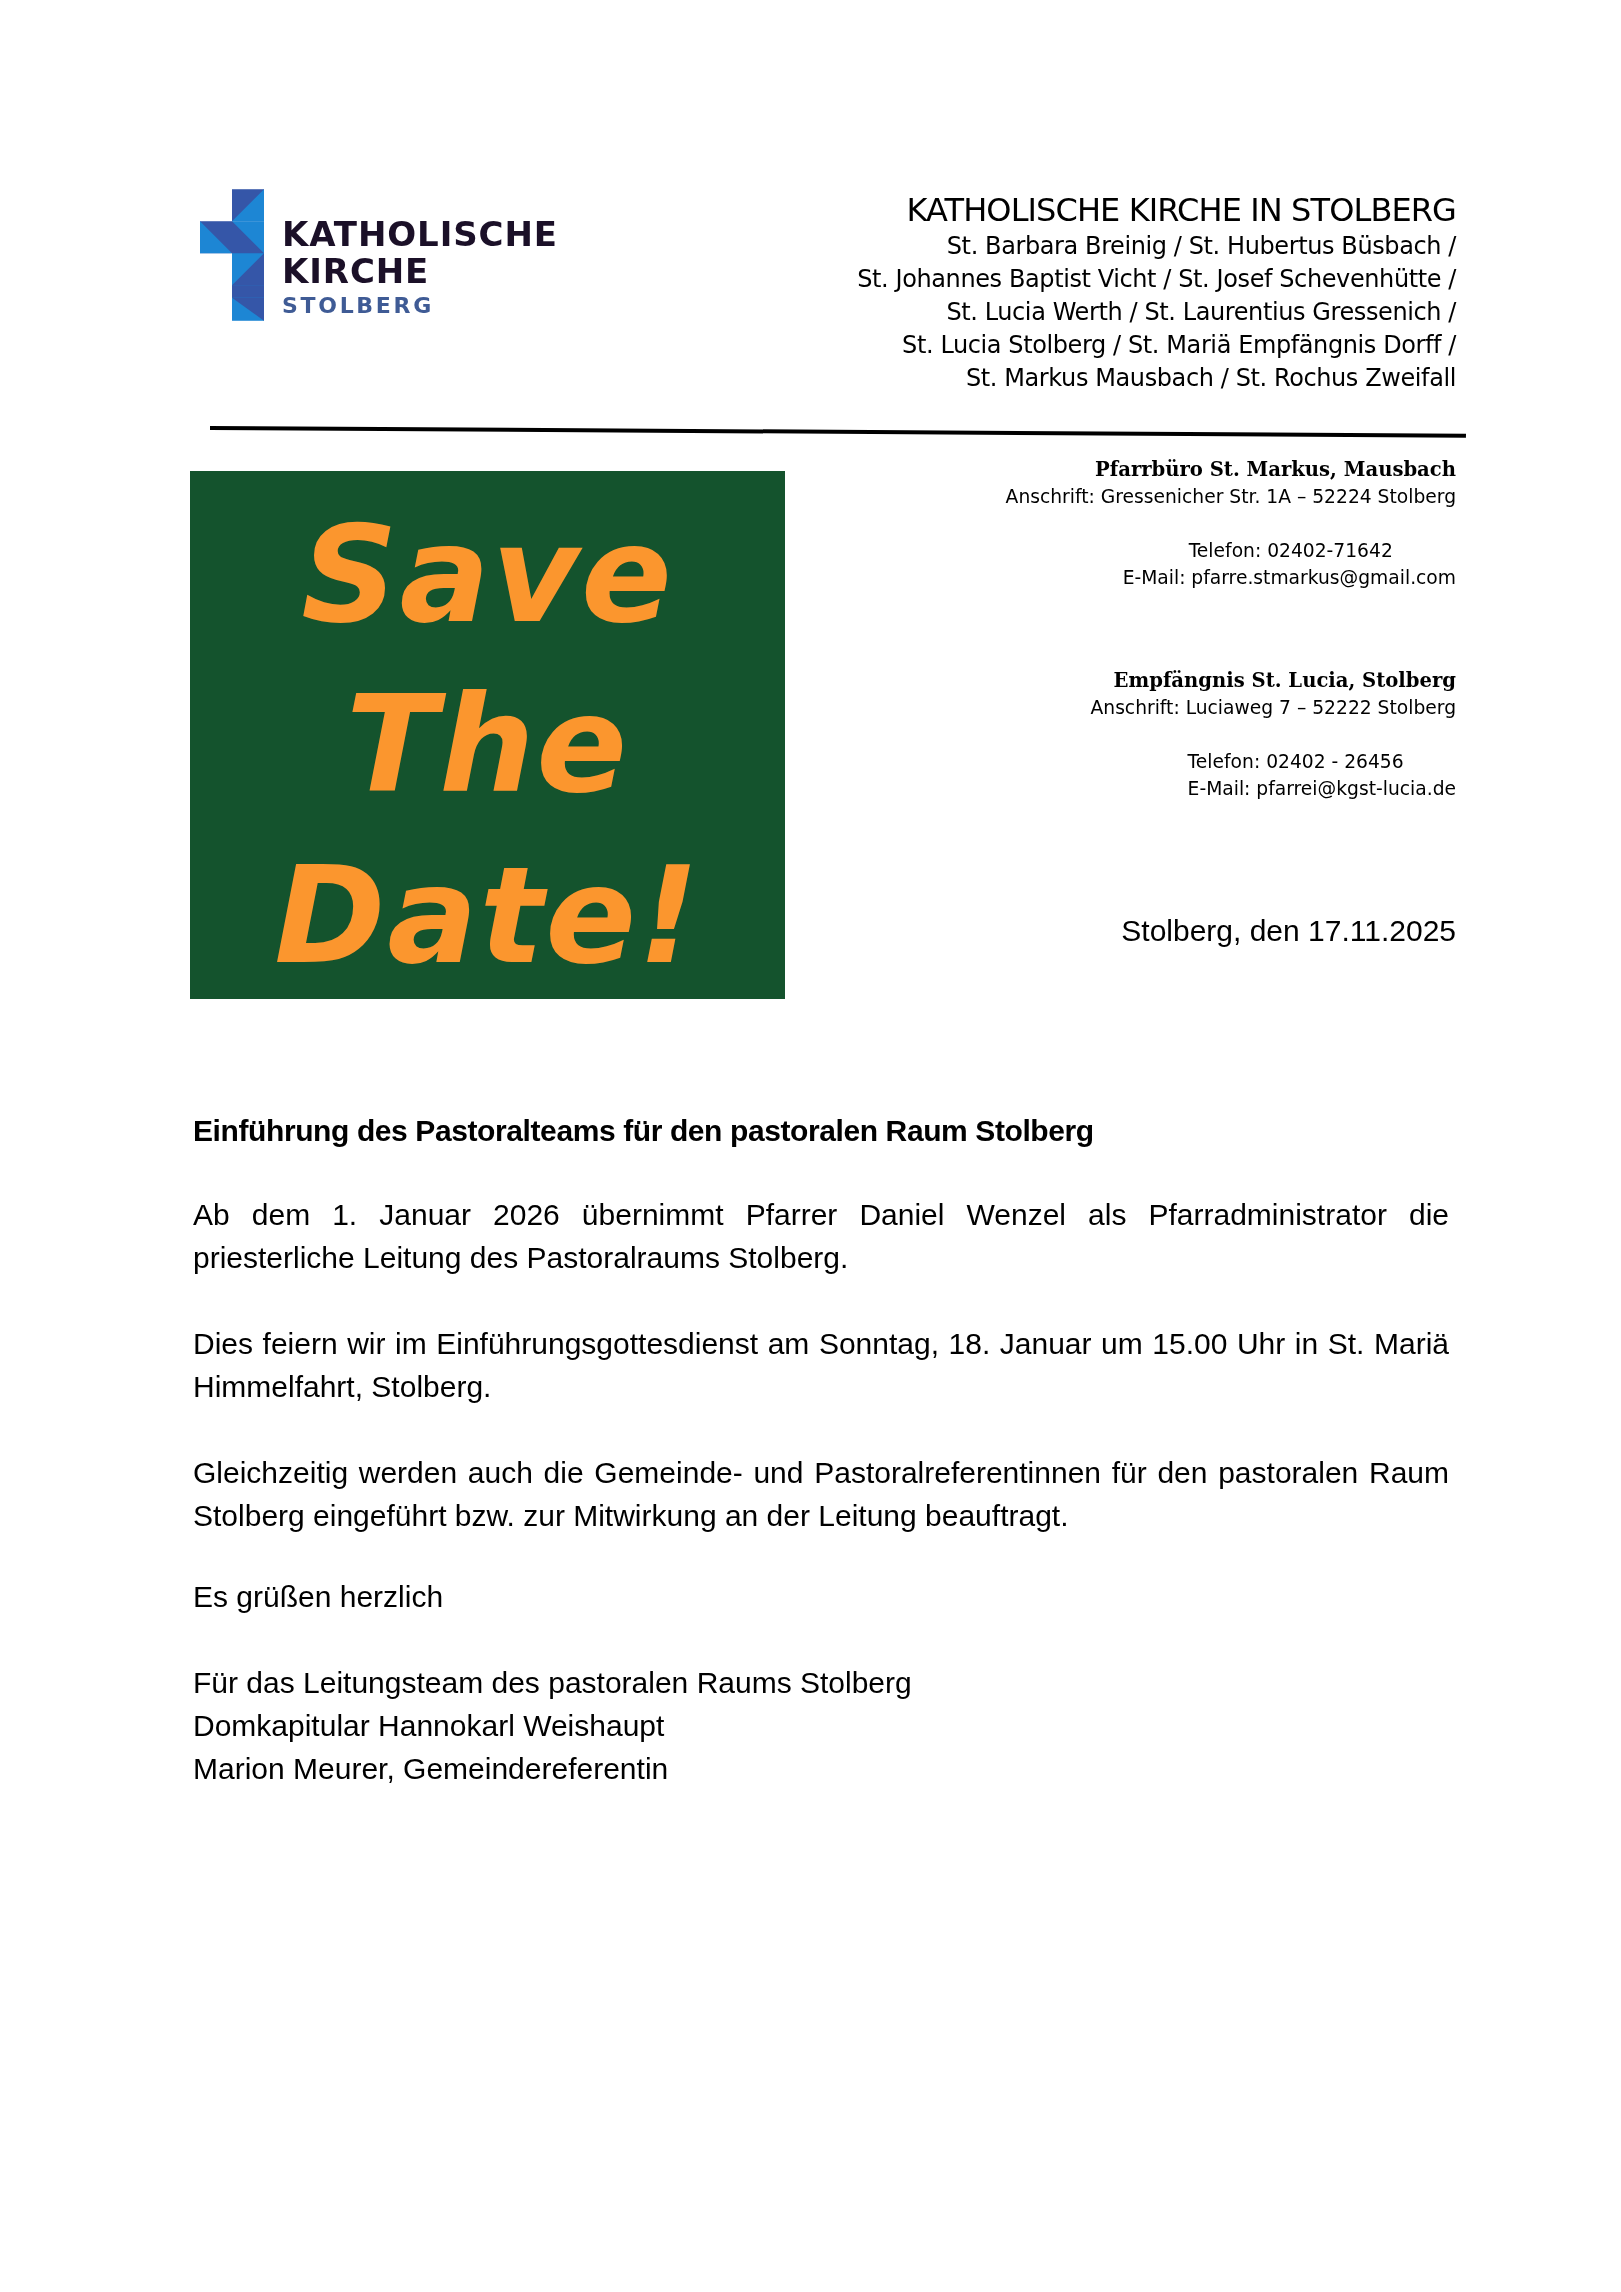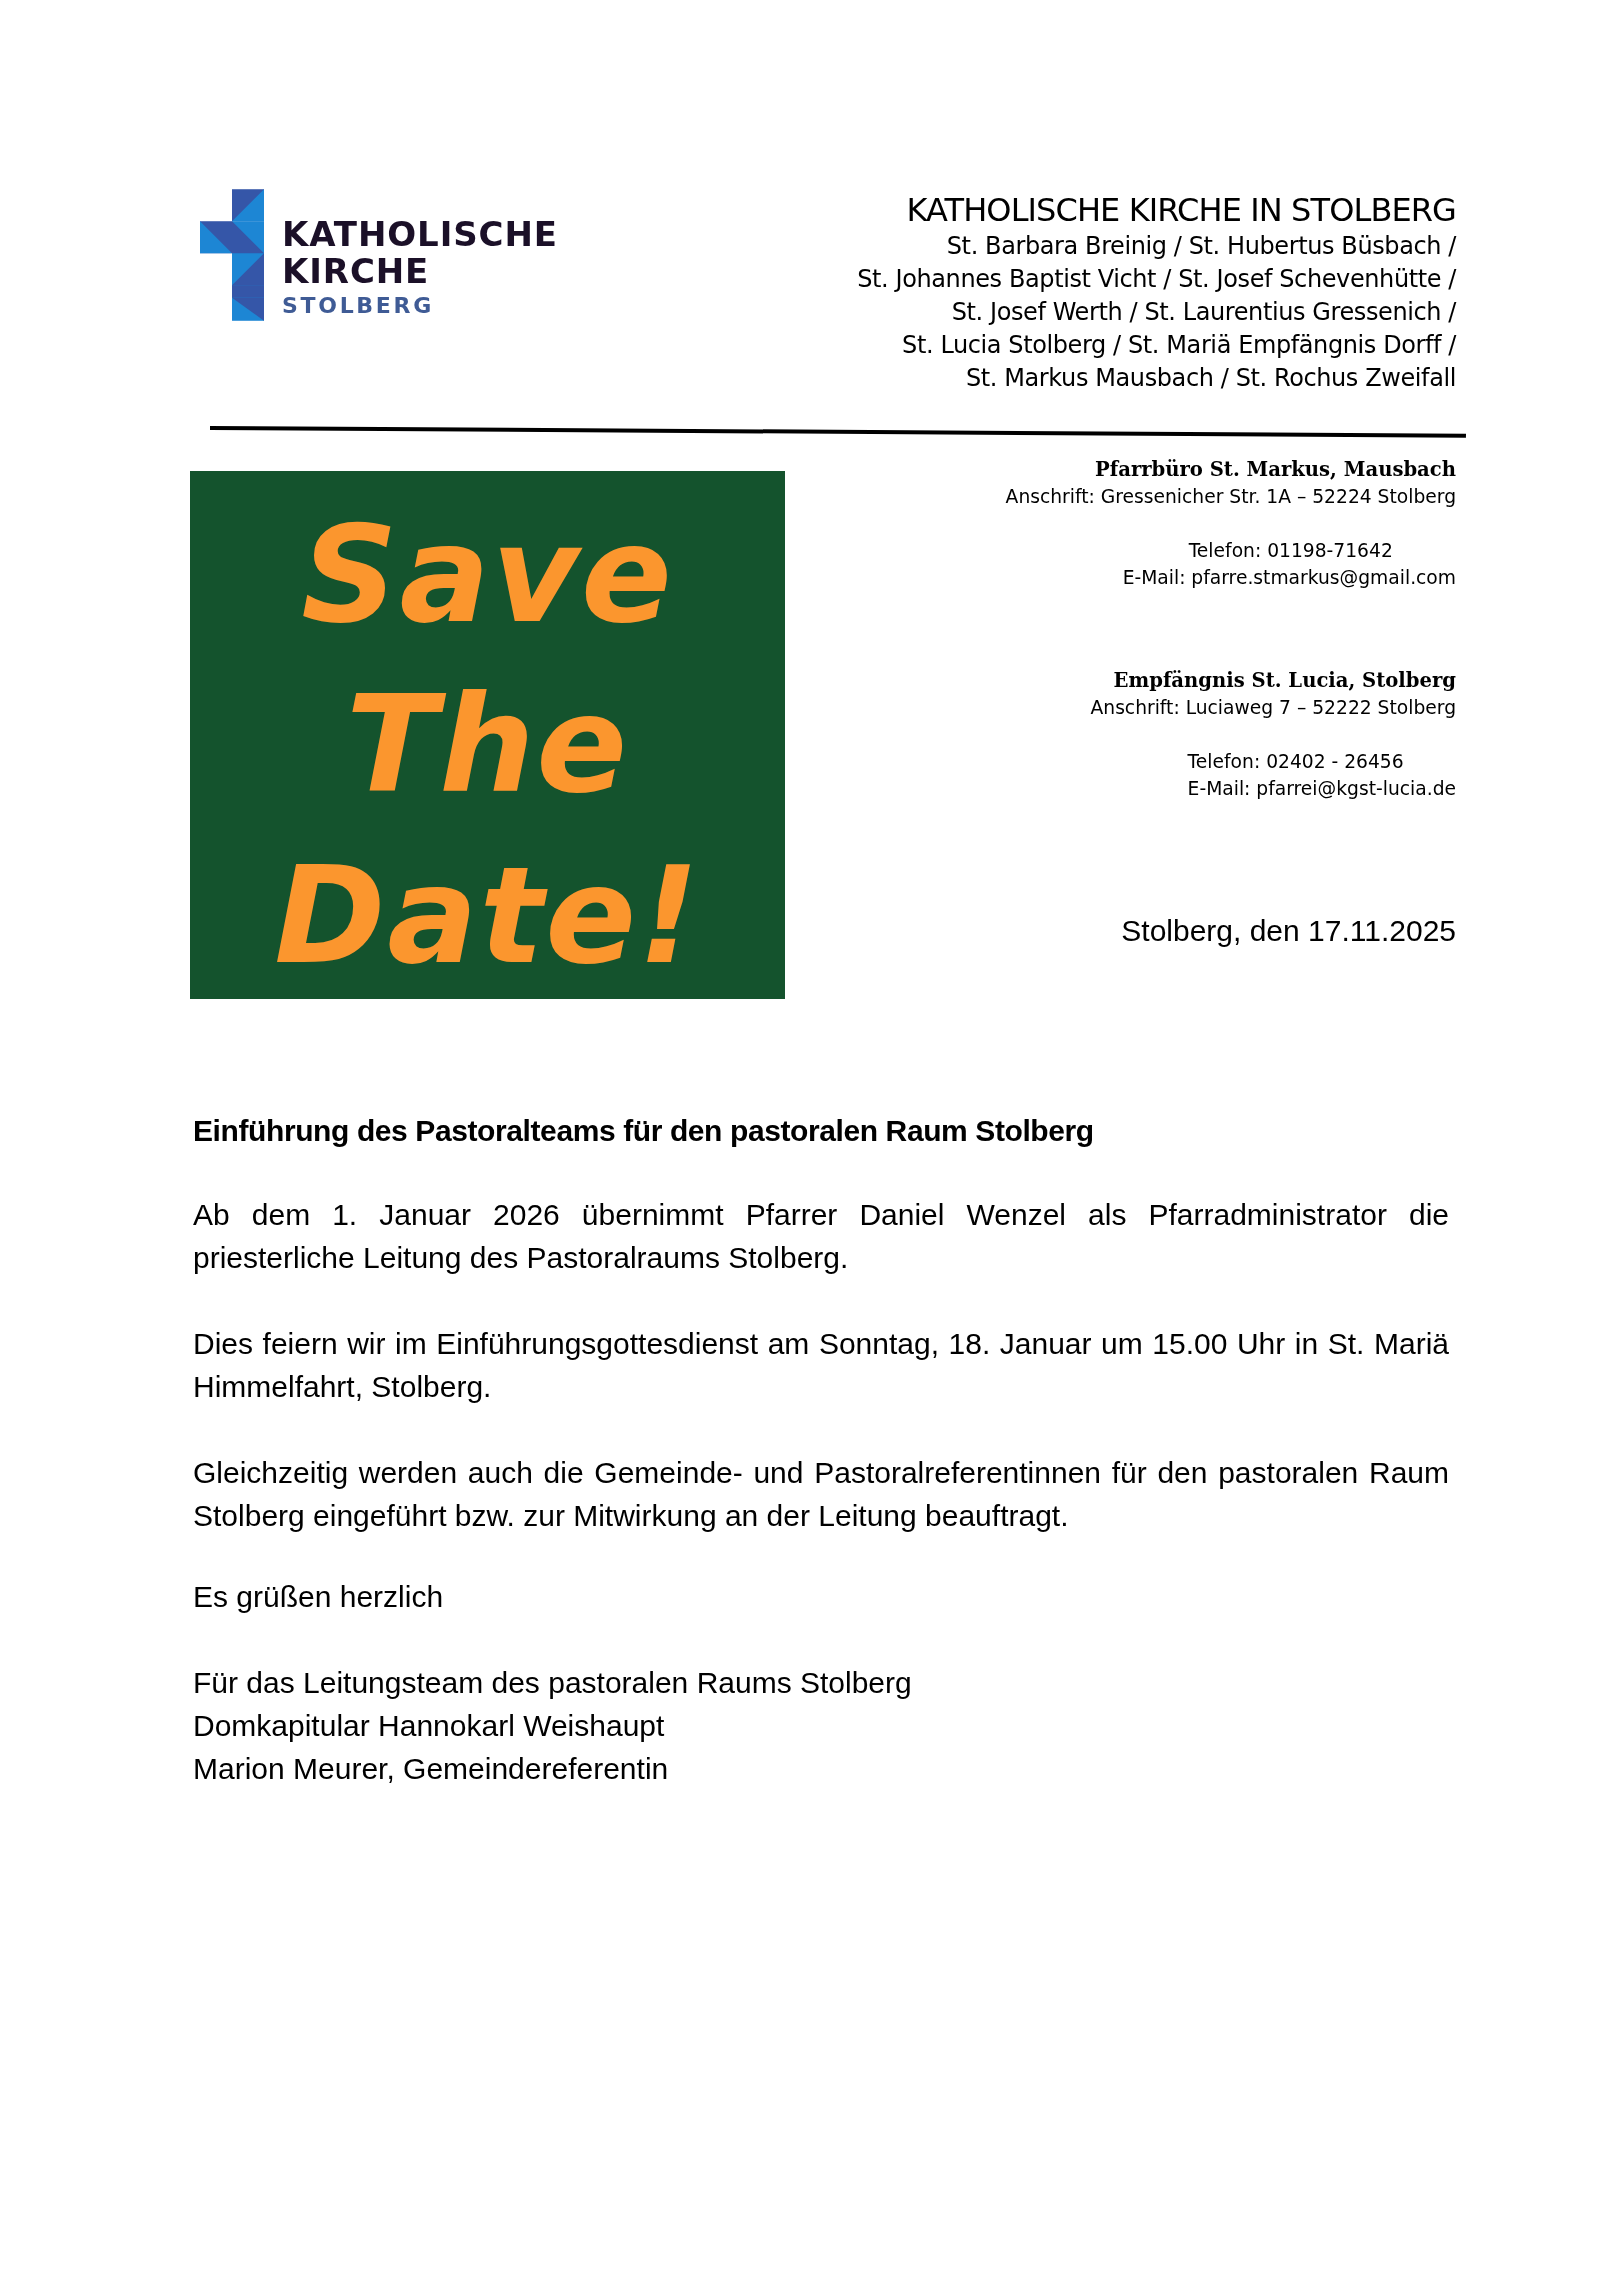--- a/index.html
+++ b/index.html
@@ -51,38 +51,38 @@
     <div class="logo-line">KATHOLISCHE</div>
     <div class="logo-line">KIRCHE</div>
     <div class="logo-sub">STOLBERG</div>
   </div>
 </div>
 
 <div class="org-header">
   <div class="org-title">KATHOLISCHE KIRCHE IN STOLBERG</div>
   <div class="org-parish">St. Barbara Breinig / St. Hubertus Büsbach /</div>
   <div class="org-parish">St. Johannes Baptist Vicht / St. Josef Schevenhütte /</div>
-  <div class="org-parish">St. Josef Werth / St. Laurentius Gressenich /</div>
+  <div class="org-parish">St. Lucia Werth / St. Laurentius Gressenich /</div>
   <div class="org-parish">St. Lucia Stolberg / St. Mariä Empfängnis Dorff /</div>
   <div class="org-parish">St. Markus Mausbach / St. Rochus Zweifall</div>
 </div>
 
 <div class="rule"></div>
 
 <div class="std-box">
   <div class="std-line" style="top:37px;">Save</div>
   <div class="std-line" style="top:207px;">The</div>
   <div class="std-line" style="top:378px;">Date!</div>
 </div>
 
 <div class="office" style="top:456px;">
   <div class="office-title">Pfarrbüro St. Markus, Mausbach</div>
   <div>Anschrift: Gressenicher Str. 1A – 52224 Stolberg</div>
   <div class="office-contact" style="display:inline-block;">
-    <div style="padding-left:66px;">Telefon: 01198-71642</div>
+    <div style="padding-left:66px;">Telefon: 02402-71642</div>
     <div>E-Mail: pfarre.stmarkus@gmail.com</div>
   </div>
 </div>
 
 <div class="office" style="top:667px;">
   <div class="office-title">Empfängnis St. Lucia, Stolberg</div>
   <div>Anschrift: Luciaweg 7 – 52222 Stolberg</div>
   <div class="office-contact" style="display:inline-block;">
     <div>Telefon: 02402 - 26456</div>
     <div>E-Mail: pfarrei@kgst-lucia.de</div>

